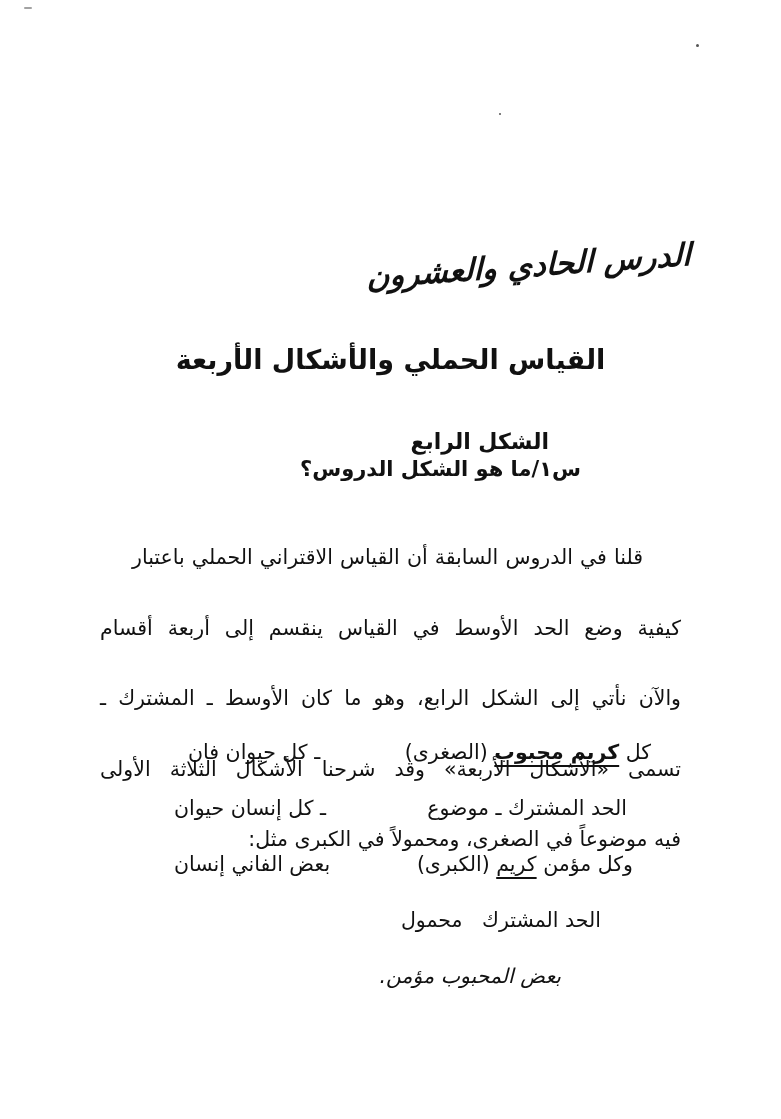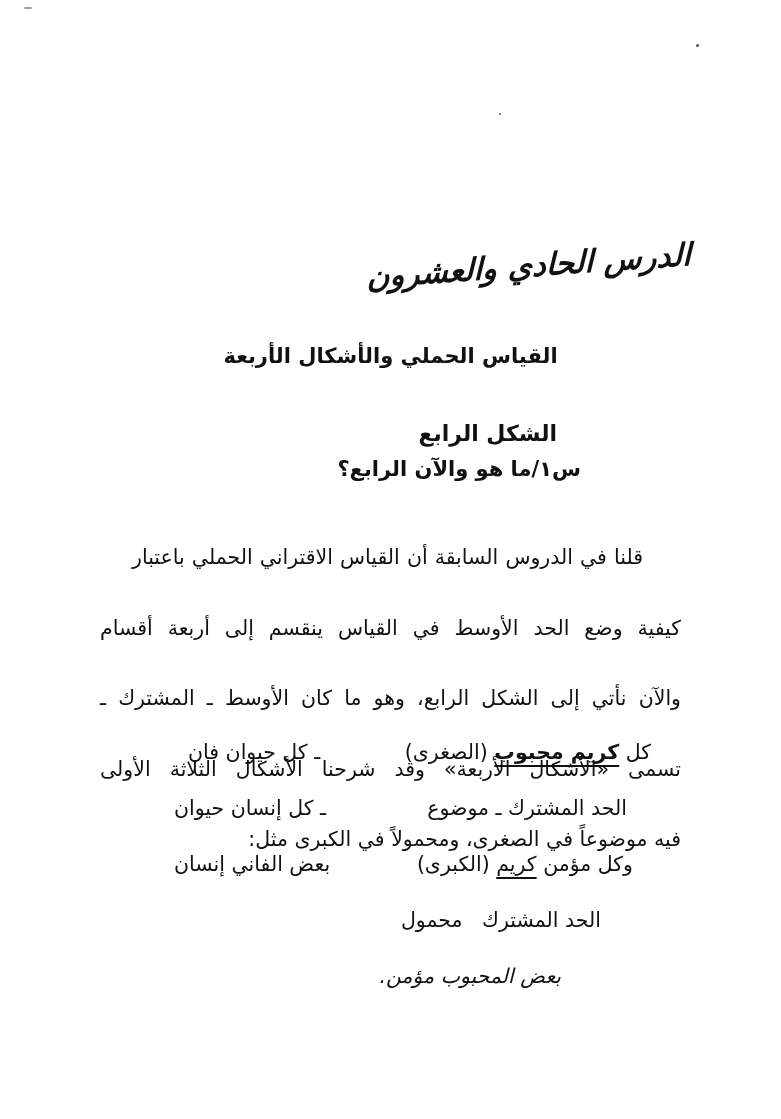--- a/index.html
+++ b/index.html
@@ -39,29 +39,29 @@
     transform-origin: right center;
     white-space: nowrap;
   }
   .title {
     position: absolute;
     top: 344px;
     left: 0;
     width: 100%;
     margin: 0;
     text-align: center;
-    font-size: 21px;
+    font-size: 27px;
     font-weight: bold;
     letter-spacing: 0.5px;
   }
   .subheading {
     position: absolute;
     top: 421px;
     right: 224px;
-    margin: 0;
+    margin: 8px;
     font-size: 22px;
     font-weight: bold;
     white-space: nowrap;
   }
   .question {
     position: absolute;
     top: 457px;
     right: 200px;
     font-size: 21px;
     font-weight: bold;
@@ -124,21 +124,21 @@
   <span class="speck speck-1"></span>
   <span class="speck speck-2"></span>
   <span class="speck speck-3"></span>
 
   <div class="calligraphy">الدرس الحادي والعشرون</div>
 
   <h1 class="title">القياس الحملي والأشكال الأربعة</h1>
 
   <h2 class="subheading">الشكل الرابع</h2>
 
-  <div class="question">س١/ما هو والآن الرابع؟</div>
+  <div class="question">س١/ما هو الشكل الدروس؟</div>
 
   <div class="paragraph">
     <div class="pline pline-first">قلنا في الدروس السابقة أن القياس الاقتراني الحملي باعتبار</div>
     <div class="pline">كيفية وضع الحد الأوسط في القياس ينقسم إلى أربعة أقسام</div>
     <div class="pline">والآن نأتي إلى الشكل الرابع، وهو ما كان الأوسط ـ المشترك ـ</div>
     <div class="pline">تسمى «الأشكال الأربعة» وقد شرحنا الأشكال الثلاثة الأولى</div>
     <div class="pline pline-last">فيه موضوعاً في الصغرى، ومحمولاً في الكبرى مثل:</div>
   </div>
 
   <div class="example">

